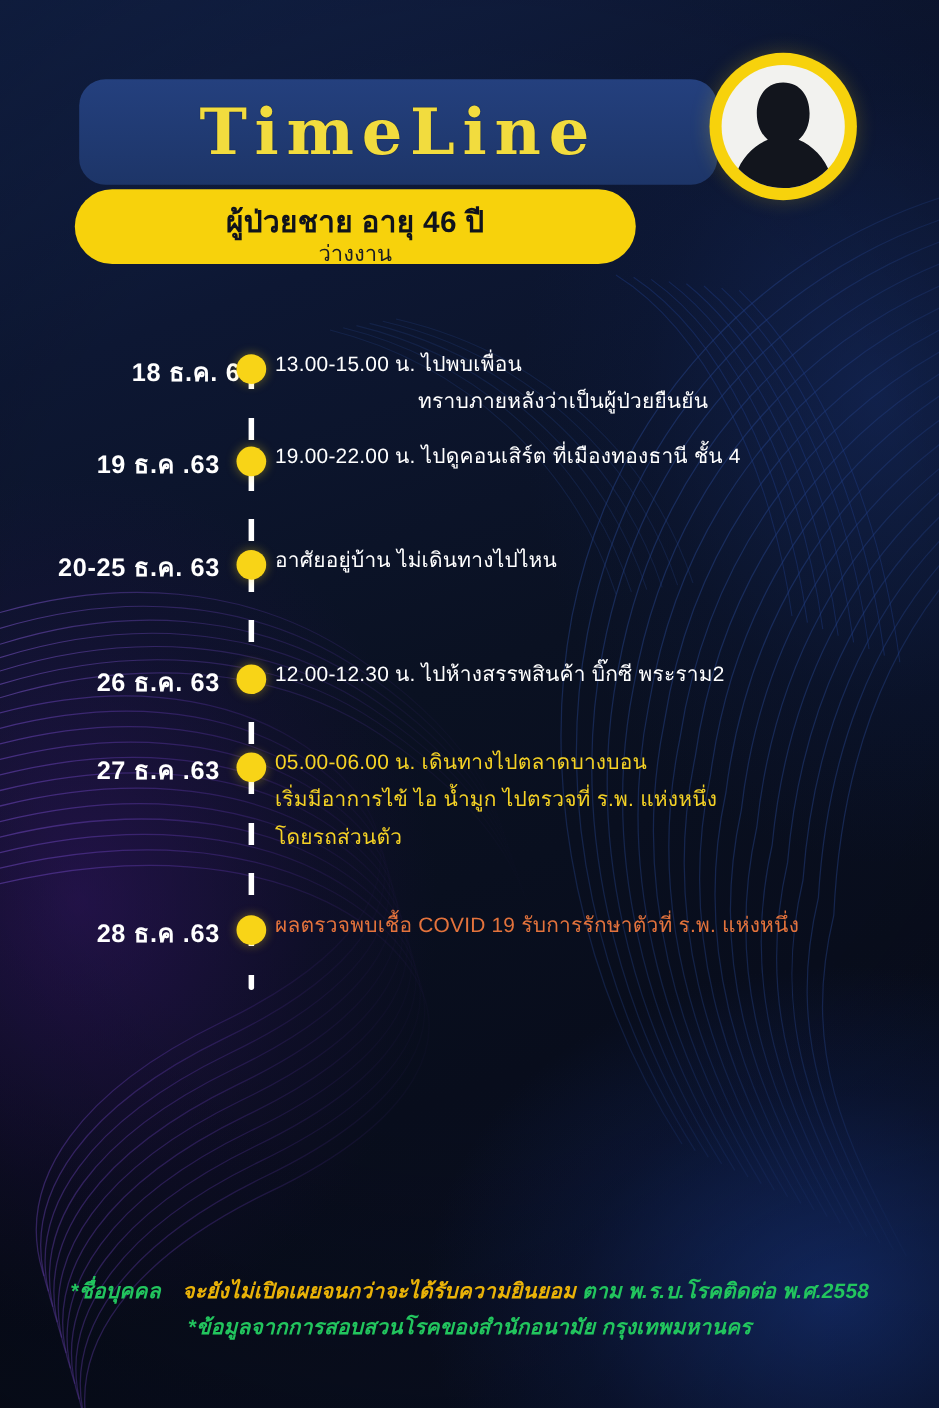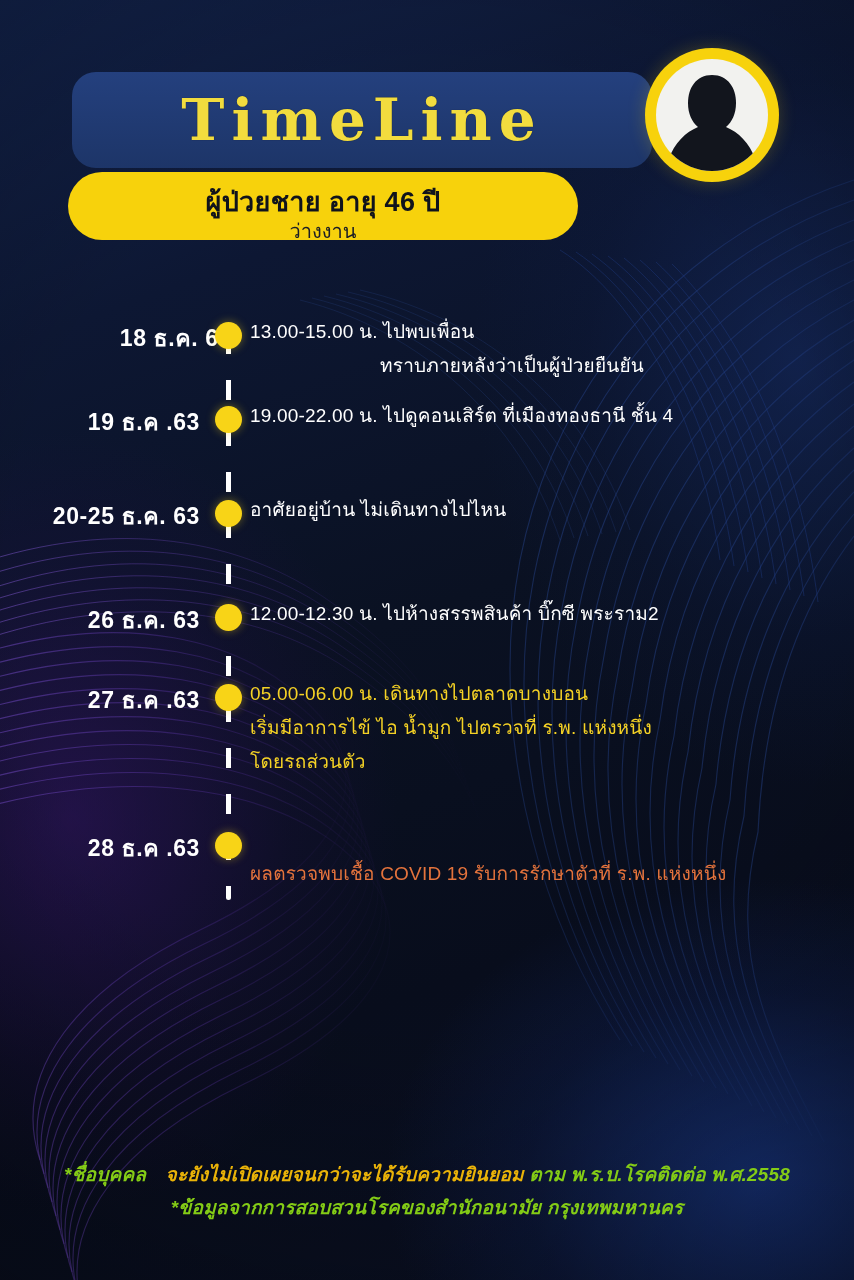--- a/index.html
+++ b/index.html
@@ -102,21 +102,21 @@
     font-size:19px; font-weight:400; line-height:34px;
     color:#ffffff; white-space:nowrap; letter-spacing:.2px;
   }
   .entry-line.indent { padding-left:130px; }
   .tone-yellow .entry-line { color:#f5d225; }
   .tone-orange .entry-line { color:#e4733c; }
 
   
   #footer { position:absolute; left:0; top:1158px; width:854px; z-index:5; text-align:center; }
   .footer-line { font-size:19px; font-style:italic; font-weight:700; line-height:33px; letter-spacing:.2px; }
-  .fw { color:#84cc16; }
+  .fw { color:#22c55e; }
   .fy { color:#eab308;margin-left:14px; }
 </style>
 </head>
 <body>
 
 <div id="bg">
   <div class="bg-base"></div>
   <svg viewBox="0 0 854 1280" preserveAspectRatio="none">
     <defs>
       <linearGradient id="arcBlue" x1="0" y1="0" x2="1" y2="1">
@@ -260,21 +260,21 @@
         <div class="entry-dot" style="top: 2px;"></div>
         <div class="entry-body" style="top: -5px;">
           <div class="entry-line">05.00-06.00 น. เดินทางไปตลาดบางบอน</div>
           <div class="entry-line">เริ่มมีอาการไข้ ไอ น้ำมูก ไปตรวจที่ ร.พ. แห่งหนึ่ง</div>
           <div class="entry-line">โดยรถส่วนตัว</div>
         </div>
       </div>
       <div class="entry tone-orange" style="top: 530px;">
         <div class="entry-date" style="top: 0px;">28 ธ.ค .63</div>
         <div class="entry-dot" style="top: 2px;"></div>
-        <div class="entry-body" style="top: -5px; margin-top: 32px;">
+        <div class="entry-body" style="top: -5px;">
           <div class="entry-line">ผลตรวจพบเชื้อ COVID 19 รับการรักษาตัวที่ ร.พ. แห่งหนึ่ง</div>
         </div>
       </div>
     </div>
 </div>
 
 <div id="footer">
   <div class="footer-line">
     <span class="fw">*ชื่อบุคคล </span><span class="fy">จะยังไม่เปิดเผยจนกว่าจะได้รับความยินยอม</span><span class="fw"> ตาม พ.ร.บ.โรคติดต่อ พ.ศ.2558</span>
   </div>

